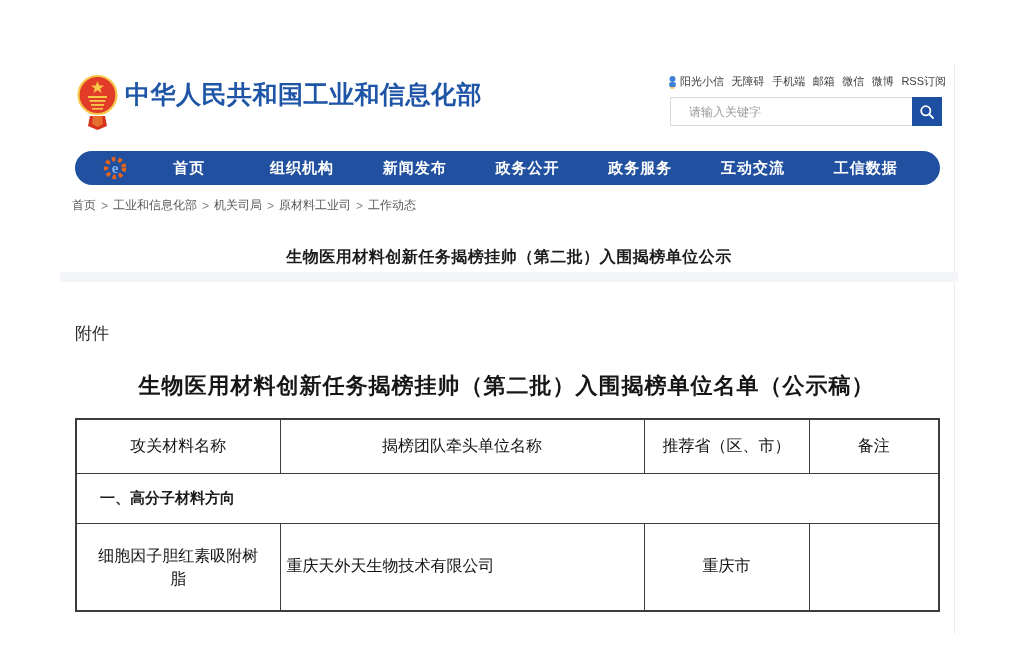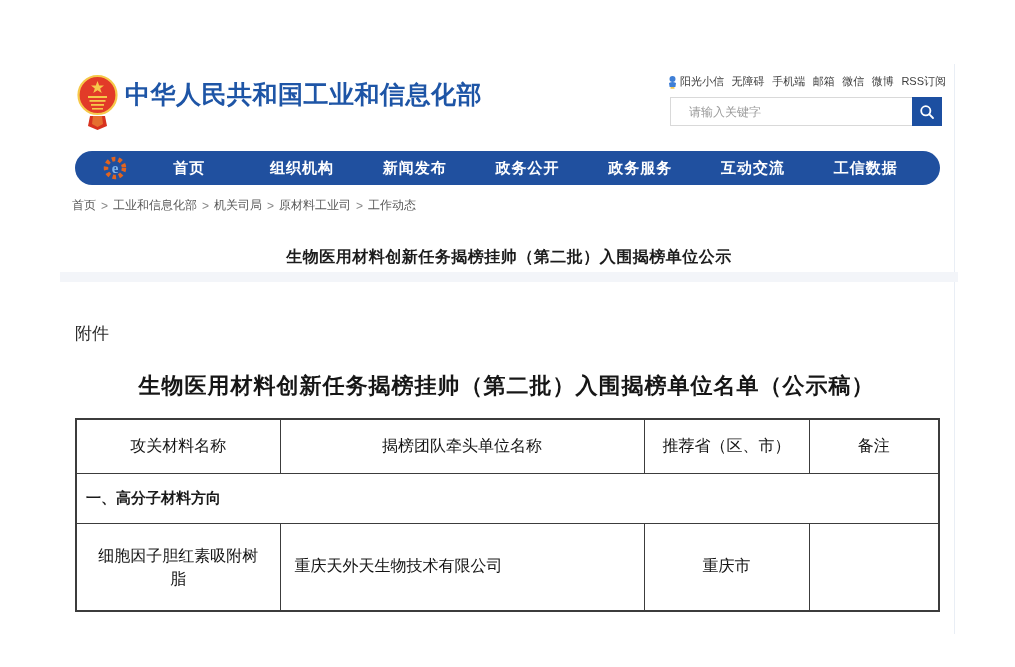--- a/index.html
+++ b/index.html
@@ -38,24 +38,24 @@
   .doc-title { position:absolute; left:75px; top:371px; width:863px; text-align:center; font-size:22px; font-weight:bold; color:#161616; font-family:"Liberation Serif", serif; letter-spacing:1px; }
 
   
   .pub-table { position:absolute; left:75px; top:418px; width:863px; border-collapse:collapse; border:2px solid #3c3c3c; font-family:"Liberation Serif", serif; color:#141414; table-layout:fixed; }
   .pub-table th, .pub-table td { border:1px solid #3c3c3c; font-weight:normal; }
   .pub-table th { height:54px; font-size:16px; text-align:center; }
   .col-material { width:204px; }
   .col-unit { width:364px; }
   .col-province { width:165px; }
   .col-note { width:130px; }
-  .section-row td { height:50px; font-family:"Liberation Sans", sans-serif; font-size:15px; font-weight:600; text-align:left; padding-left:9px; color:#1a1a1a; }
+  .section-row td { height:50px; font-family:"Liberation Sans", sans-serif; font-size:15px; font-weight:600; text-align:left; padding-left:23px; color:#1a1a1a; }
   .data-row td { height:58px; font-size:16px; }
   .cell-material { text-align:center; padding:20px 16px; line-height:1.45; }
-  .cell-unit { text-align:left; padding-left:14px; }
+  .cell-unit { text-align:left; padding-left:6px; }
   .cell-province { text-align:center; }
 </style>
 </head>
 <body>
 
 <div id="page">
   <div class="content-right-edge"></div>
 
   <svg class="emblem" viewBox="0 0 41 56">
     <circle cx="20.5" cy="21" r="19" fill="#e23b28" stroke="#f6c94a" stroke-width="2.2"></circle>

